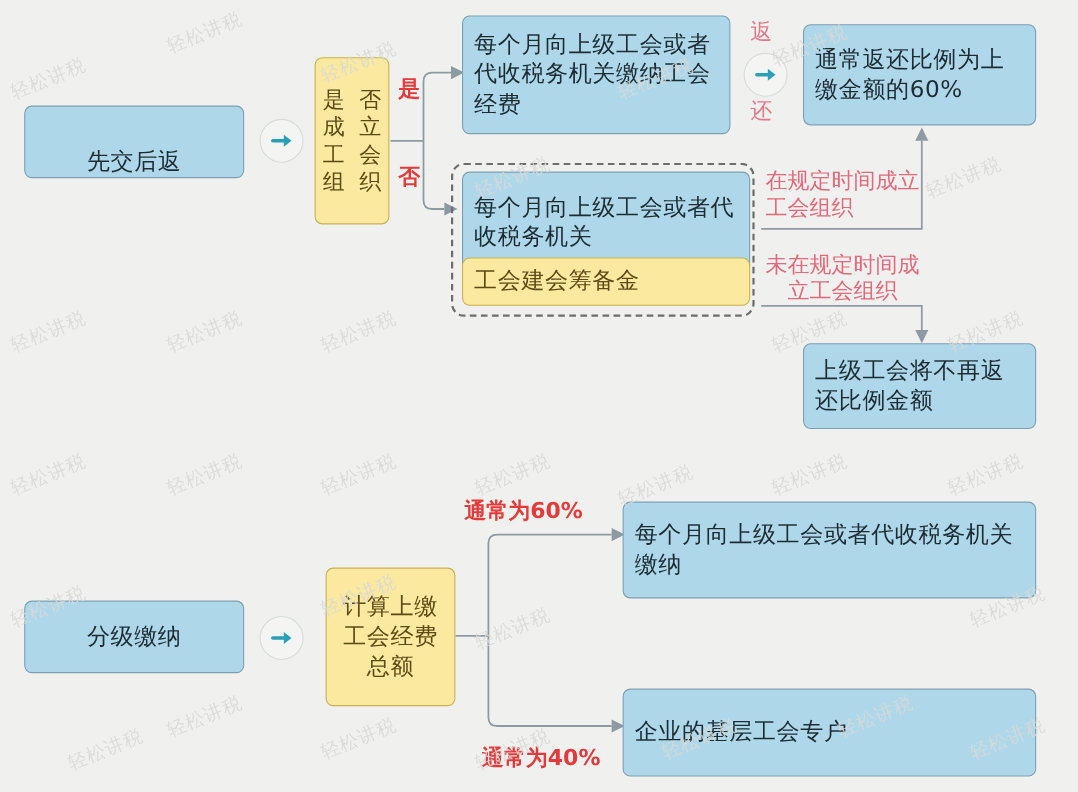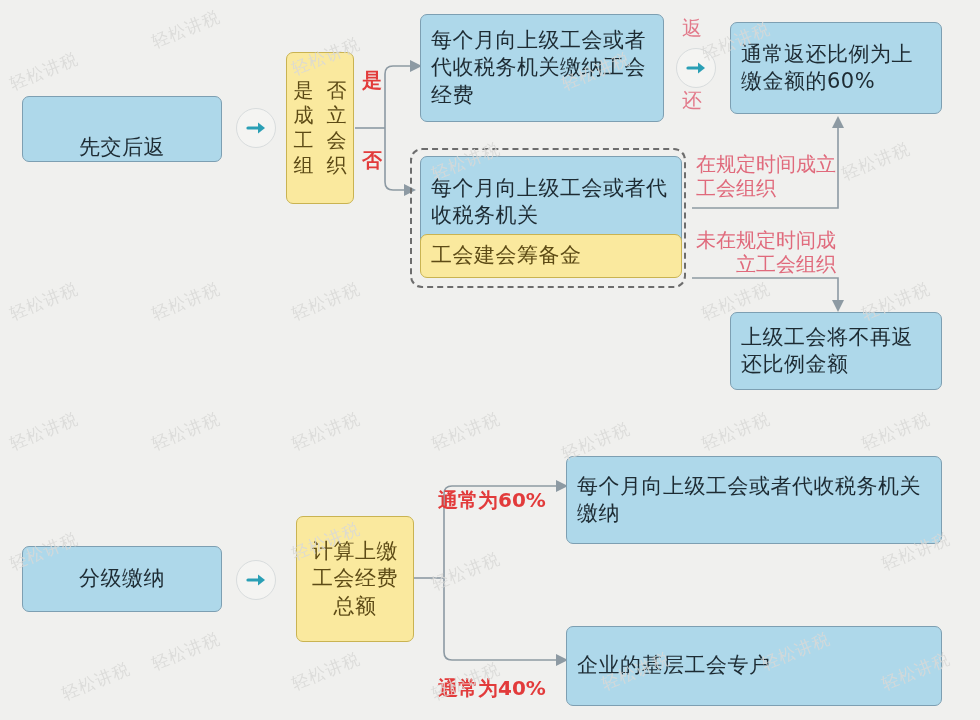--- a/index.html
+++ b/index.html
@@ -220,21 +220,21 @@
     </svg>
   </div>
   <div class="label lbl-pink" style="left:682px;top:88px;">还</div>
 
   <div class="node blue left" style="left:730px;top:22px;width:212px;height:92px;">
     <span class="txt">通常返还比例为上缴金额的60%</span>
   </div>
 
   <div class="label lbl-pinkish" style="left:696px;top:152px;width:140px;text-align:left;white-space:normal;">在规定时间成立工会组织</div>
 
-  <div class="label lbl-pinkish" style="left:696px;top:228px;width:140px;text-align:right;white-space:normal;">未在规定时间成立工会组织</div>
+  <div class="label lbl-pinkish" style="left:696px;top:228px;width:140px;text-align:center;white-space:normal;">未在规定时间成立工会组织</div>
 
   <div class="node blue left" style="left:730px;top:312px;width:212px;height:78px;">
     <span class="txt">上级工会将不再返还比例金额</span>
   </div>
 
   <div class="node blue center" style="left:22px;top:546px;width:200px;height:66px;">
     <span class="txt">分级缴纳</span>
   </div>
 
   <div class="circ-arrow" style="left:236px;top:560px;">
@@ -245,21 +245,21 @@
   </div>
 
   <div class="node yellow center" style="left:296px;top:516px;width:118px;height:126px;">
     <span class="txt">
       <span>计算上缴</span><br>
       <span>工会经费</span><br>
       <span>总额</span>
     </span>
   </div>
 
-  <div class="label lbl-red" style="left:438px;top:452px;margin-top:36px;">通常为60%</div>
+  <div class="label lbl-red" style="left:422px;top:452px;">通常为60%</div>
   <div class="label lbl-red" style="left:438px;top:676px;">通常为40%</div>
 
   <div class="node blue left" style="left:566px;top:456px;width:376px;height:88px;">
     <span class="txt">每个月向上级工会或者代收税务机关缴纳</span>
   </div>
 
   <div class="node blue left" style="left:566px;top:626px;width:376px;height:80px;">
     <span class="txt">企业的基层工会专户</span>
   </div>
 

